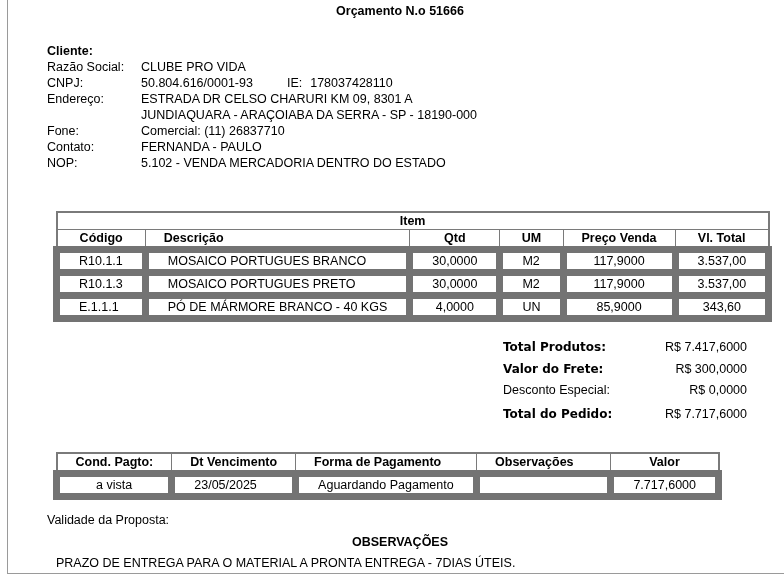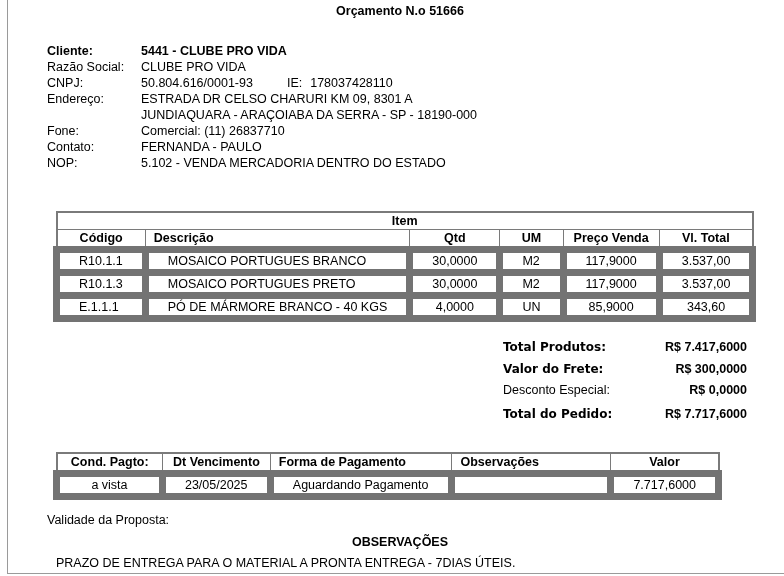--- a/index.html
+++ b/index.html
@@ -14,51 +14,50 @@
   .client { position: absolute; left: 47px; top: 43px; }
   .client .row { display: flex; height: 16px; line-height: 16px; }
   .client .lbl { width: 94px; }
   .client .val { }
   .client .row.bold { font-weight: bold; }
   .ie-lbl { margin-left: 34px; margin-right: 8px; }
 
   table.grid { border-collapse: collapse; position: absolute; }
   table.grid td { border: 7px solid #737373; padding: 0 19px; height: 16px; line-height: 16px; white-space: nowrap; }
   table.grid { border: 2px solid #7a7a7a; }
-  table.grid th { border: 1px solid #7a7a7a; padding: 0 8px; height: 16px; line-height: 16px; font-weight: bold; white-space: nowrap; }
+  table.grid th { border: 1px solid #7a7a7a; padding: 0 18px; height: 16px; line-height: 16px; font-weight: bold; white-space: nowrap; }
   .items { left: 53px; top: 211px; width: 694px; }
   .c { text-align: center; }
   .r { text-align: center; }
   .l { text-align: left; }
 
   .totals { position: absolute; left: 503px; top: 332px; width: 244px; }
   .totals .trow { display: flex; justify-content: space-between; align-items: flex-end; }
   .totals .tl { font-weight: bold; font-family: "DejaVu Sans", sans-serif; font-size: 12px; }
-  .totals .tv { font-weight: bold; font-size: 12.5px; padding-left: 12px; }
+  .totals .tv { font-weight: normal; font-size: 12.5px; padding-left: 12px; }
   .totals .tl.normal { font-weight: normal; font-family: "Liberation Sans", sans-serif; font-size: 12.5px; }
   .totals .tl.big { font-size: 12px; }
 
   .pay { left: 53px; top: 452px; width: 669px; }
 
   .validade { position: absolute; left: 47px; top: 513px; }
   .obs-title { position: absolute; top: 535px; left: 0; width: 800px; text-align: center; font-weight: bold; }
   .obs-text { position: absolute; left: 56px; top: 556px; }
 </style>
 </head>
 <body>
 
 <div class="page-border-left"></div>
 <div class="page-border-bottom"></div>
 
 <div class="title">Orçamento N.o 51666</div>
 
 <div class="client">
   <div class="row bold">
     <span class="lbl">Cliente:</span>
-    <span class="val">5441 - CLUBE PRO VIDA</span>
   </div>
   <div class="row">
     <span class="lbl">Razão Social:</span>
     <span class="val">CLUBE PRO VIDA</span>
   </div>
   <div class="row">
     <span class="lbl">CNPJ:</span>
     <span class="val">50.804.616/0001-93</span>
     <span class="ie-lbl">IE:</span>
     <span class="val">178037428110</span>

